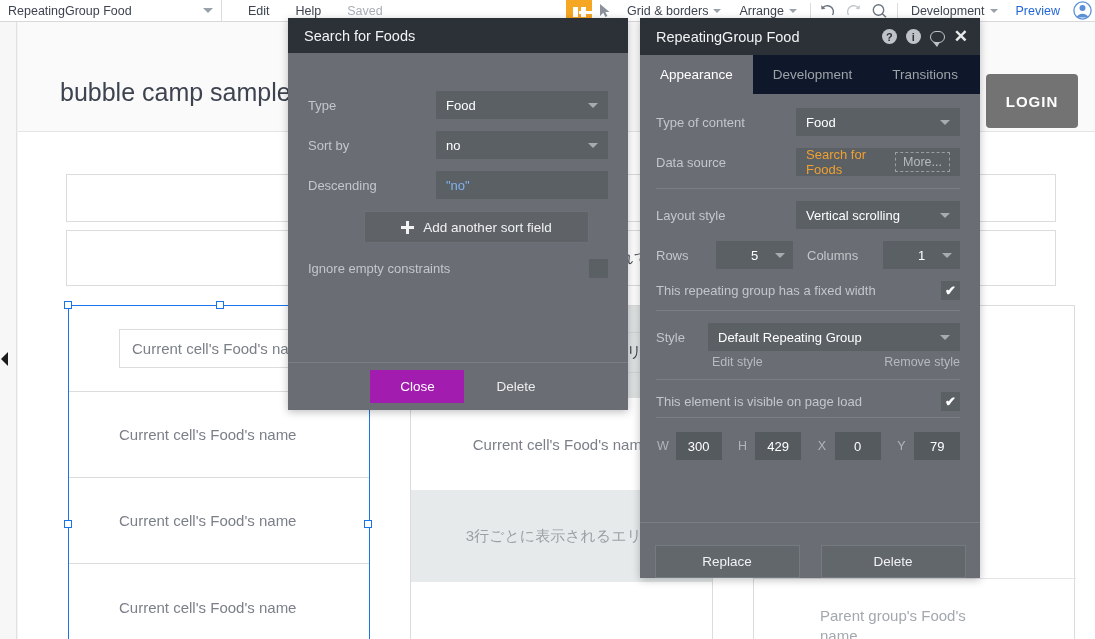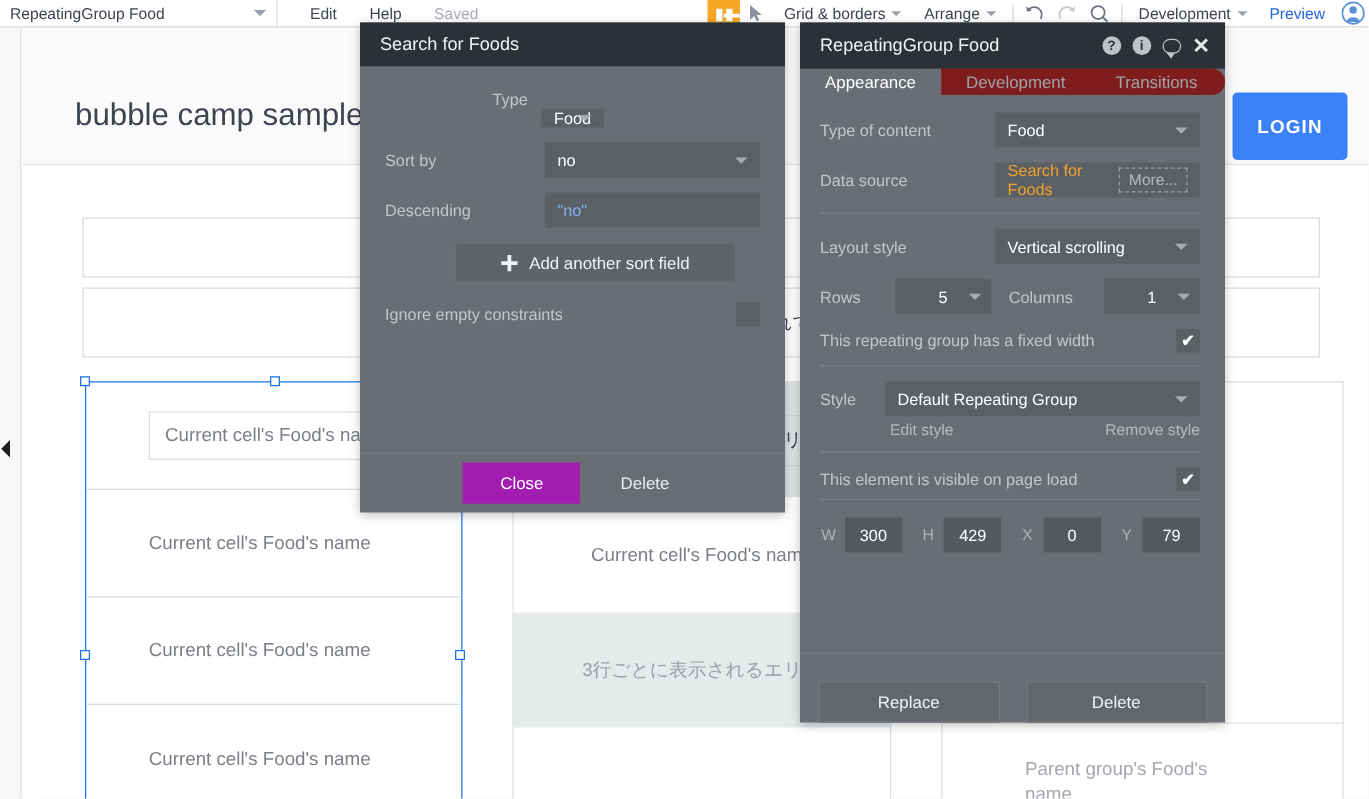--- a/index.html
+++ b/index.html
@@ -70,21 +70,21 @@
   .page-header {
     position:absolute; left:0; top:0; width:1077px; height:110px;
     background:#fafafa; border-bottom:1px solid #e4e4e4;
   }
   .page-title {
     position:absolute; left:42px; top:56px; font-size:25px; color:#3d4450;
     white-space:nowrap;
   }
   .login-btn {
     position:absolute; right:17px; top:52px; width:92px; height:54px;
-    background:#3b82f6; border-radius:4px; color:#fff;
+    background:#737373; border-radius:4px; color:#fff;
     font-size:15px; font-weight:bold; letter-spacing:1px;
     display:flex; align-items:center; justify-content:center;
   }
 
   .wide-box {
     position:absolute; left:48px; top:152px; width:990px; height:48px;
     border:1px solid #dcdcdc; background:#fff;
   }
   .jp-band {
     position:absolute; left:48px; top:208px; width:990px; height:56px;
@@ -202,21 +202,21 @@
     width:15px;height:15px;border-radius:50%;background:#bfc3c7;color:#2b3137;
     font-size:11px;font-weight:bold;display:flex;align-items:center;justify-content:center;
   }
   .speech {
     width:15px;height:12px;border:1.6px solid #bfc3c7;border-radius:7px;position:relative;
   }
   .speech:after{content:"";position:absolute;left:2px;bottom:-5px;width:0;height:0;
     border-left:4px solid transparent;border-right:3px solid transparent;border-top:5px solid #bfc3c7;}
   .xclose { color:#e9eaeb; font-size:17px; font-weight:bold; line-height:1; }
 
-  .tabs { display:flex; height:21px; background:#7f1d1d;border-radius:15px; }
+  .tabs { display:flex; height:39px; background:#0f172a; }
   .tab { padding:0 20px; display:flex; align-items:center; font-size:13.5px; color:#9ea3a8; }
   .tab.active { background:#6a6e74; color:#ffffff; }
 
   .rgbody { padding:14px 20px 0 16px; }
   .rrow { display:flex; align-items:center; margin-bottom:12px; }
   .rrow .rlbl { width:140px; font-size:13px; color:#c3c6ca; }
   .rfield {
     flex:1; height:28px; background:#5b6065; display:flex; align-items:center;
     padding:0 10px; font-size:13px; color:#ffffff; position:relative;
   }
@@ -376,21 +376,21 @@
       </div>
     </div>
   </div>
 
   <div class="dlg-search">
     <div class="hdr">
       <span>Search for Foods</span>
     </div>
     <div class="body">
 
-      <div class="row" style="margin-top:5px;flex-direction:column;">
+      <div class="row" style="margin-top:24px;">
         <span class="lbl">Type</span>
         <div class="field">
           <span>Food</span>
           <span class="fcaret"></span>
         </div>
       </div>
 
 
       <div class="row">
         <span class="lbl">Sort by</span>

